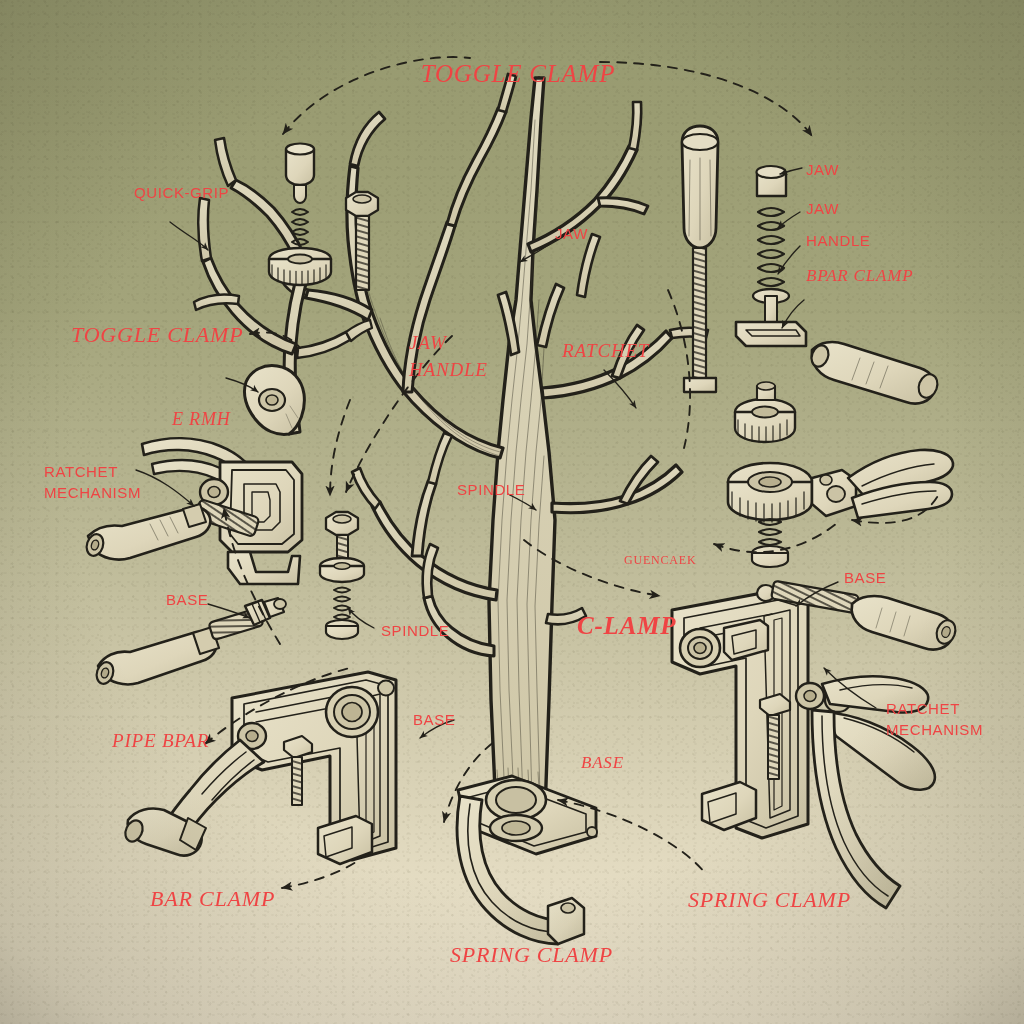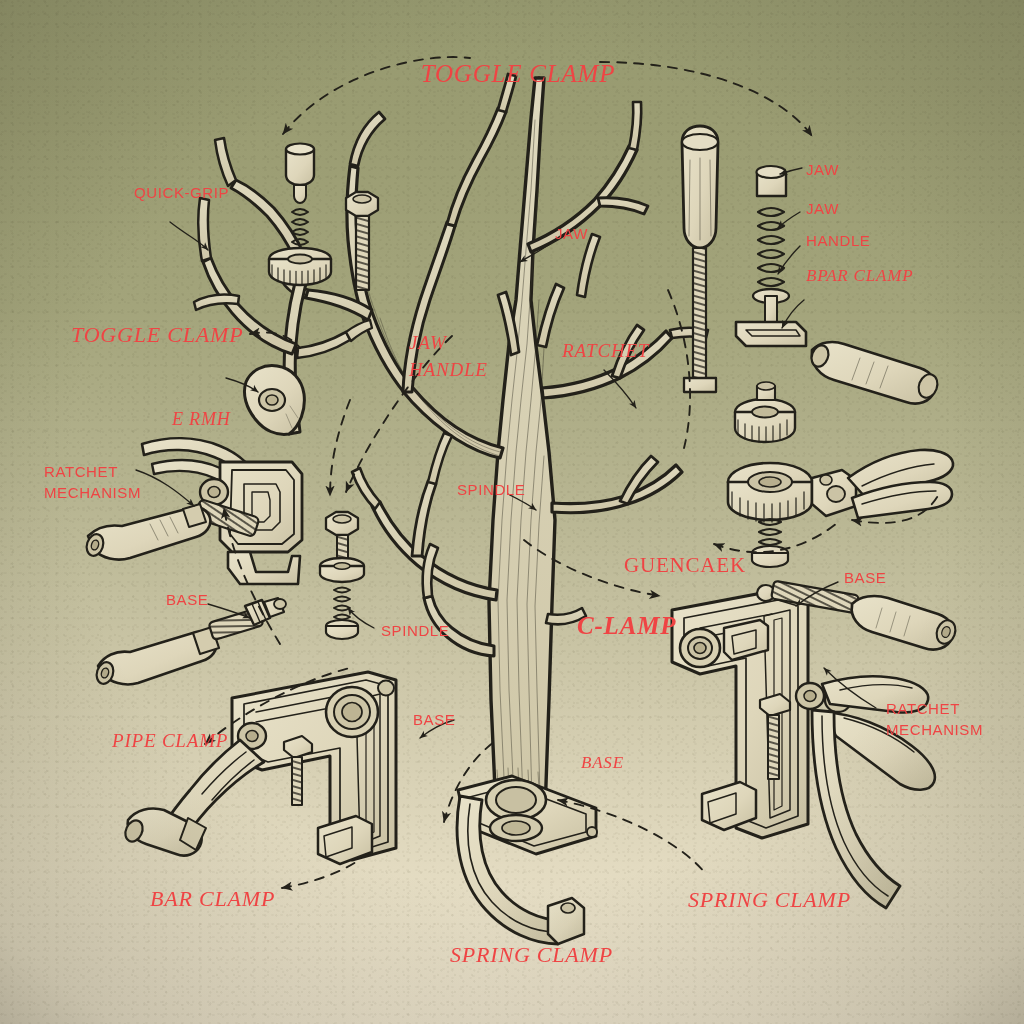--- a/index.html
+++ b/index.html
@@ -577,23 +577,23 @@
 HANDLE</div>
   <div class="lbl serif" style="left:562px; top:340px;">RATCHET</div>
   <div class="lbl serif" style="left:172px; top:366px; font-size:18px;margin-top:43px;">E RMH</div>
   <div class="lbl sans" style="left:806px; top:161px;">JAW</div>
   <div class="lbl sans" style="left:806px; top:200px;">JAW</div>
   <div class="lbl sans" style="left:806px; top:232px;">HANDLE</div>
   <div class="lbl serif" style="left:806px; top:266px; font-size:17px;">BPAR CLAMP</div>
   <div class="lbl sans two" style="left:44px; top:461px;">RATCHET
 MECHANISM</div>
   <div class="lbl sans" style="left:457px; top:481px;">SPINDLE</div>
-  <div class="lbl serif" style="left:624px; top:553px; font-size:21px; font-style:normal;">GUENCAEK</div>
+  <div class="lbl serif" style="left:624px; top:553px; font-size:12px; font-style:normal;">GUENCAEK</div>
   <div class="lbl sans" style="left:166px; top:591px;">BASE</div>
   <div class="lbl sans" style="left:381px; top:622px;">SPINDLE</div>
   <div class="lbl sans" style="left:844px; top:569px;">BASE</div>
-  <div class="lbl serif" style="left:112px; top:730px;">PIPE CLAMP</div>
+  <div class="lbl serif" style="left:112px; top:730px;">PIPE BPAR</div>
   <div class="lbl sans" style="left:413px; top:711px;">BASE</div>
   <div class="lbl serif" style="left:581px; top:753px; font-size:17px;">BASE</div>
   <div class="lbl sans two" style="left:886px; top:698px;">RATCHET
 MECHANISM</div>
 
 </div>
 
 </body></html>

